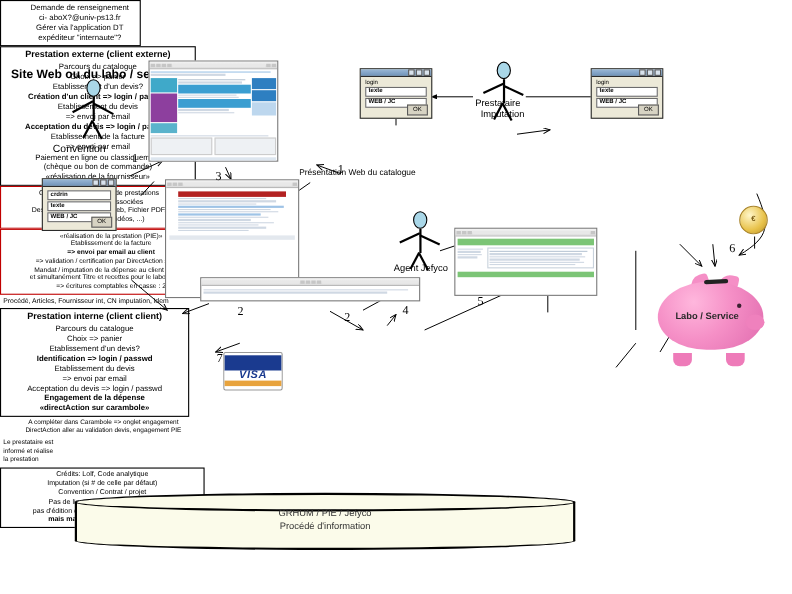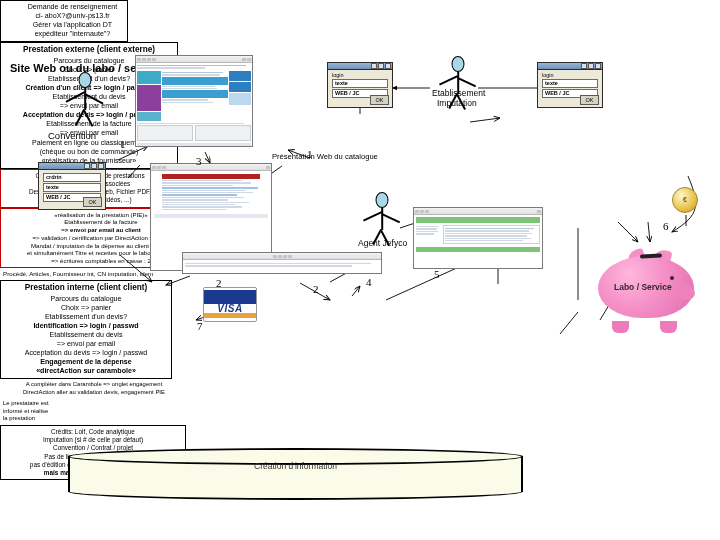--- a/index.html
+++ b/index.html
@@ -80,21 +80,21 @@
   .piggy .plbl{position:absolute;left:16px;top:40px;font-size:8.5px;font-weight:bold;color:#2b2b2b;}
 
   
   .coin{position:absolute;width:26px;height:26px;border-radius:50%;
        background:radial-gradient(circle at 35% 32%,#fff6c9,#e8c24a 60%,#b8912c);
        border:1px solid #a8832a;box-sizing:border-box;
        font-size:7px;text-align:center;line-height:24px;color:#7a5c16;font-weight:bold;}
 
   
   .visa{position:absolute;width:52px;height:33px;background:#fff;border:1px solid #999;
-       border-radius:2px;overflow:hidden;}
+       border-radius:2px;overflow:hidden;margin-top:33px;}
   .visa .v1{position:absolute;left:0;top:2px;width:52px;height:14px;background:#1a3a8f;}
   .visa .v2{position:absolute;left:0;top:16px;width:52px;height:9px;background:#fff;
        color:#1a3a8f;font-weight:bold;font-style:italic;font-size:10px;text-align:center;line-height:9px;
        letter-spacing:0.5px;}
   .visa .v3{position:absolute;left:0;top:25px;width:52px;height:5px;background:#e8a33d;}
 
   
   .cyl{position:absolute;width:455px;height:52px;}
   .cyl .side{position:absolute;left:0;top:8px;width:455px;height:36px;background:#fbfbea;
        border-left:2px solid #000;border-right:2px solid #000;box-sizing:border-box;}
@@ -321,21 +321,21 @@
     <div class="body"></div>
     <div class="arms">
       <i style="width:20px;transform:rotate(25deg);"></i>
       <i style="width:20px;transform:rotate(155deg);"></i>
     </div>
     <div class="legs">
       <i style="width:17px;transform:rotate(62deg);"></i>
       <i style="width:17px;transform:rotate(118deg);"></i>
     </div>
   </div>
-  <div class="abs lbl" style="left:432px;top:88px;font-size:8.5px;">Etablissement</div>
+  <div class="abs lbl" style="left:432px;top:88px;font-size:8.5px;">Prestataire</div>
   <div class="abs lbl" style="left:437px;top:98px;font-size:8.5px;">Imputation</div>
 
   <div class="dlg" style="left:537px;top:62px;width:66px;height:46px;">
     <div class="tbar">
         <i></i>
         <i></i>
         <i></i>
       </div>
     <div class="fl">login</div>
     <div class="inp">texte</div>
@@ -476,17 +476,18 @@
     <span class="ln">Pas de liquidation dans carambole</span>
     <span class="ln">pas d'édition de bon de commande (option?)</span>
     <span class="ln b">mais mail au fournisseur interne</span>
   </div>
 
   <div class="cyl" style="left:68px;top:448px;">
     <div class="bot"></div>
     <div class="side"></div>
     <div class="top"></div>
     <div class="ctxt">
-      <div>Création d'information</div>
+      <div>GRHUM / PIE / Jefyco</div>
+      <div>Procédé d'information</div>
     </div>
   </div>
 
 </div>
 
 </body></html>

